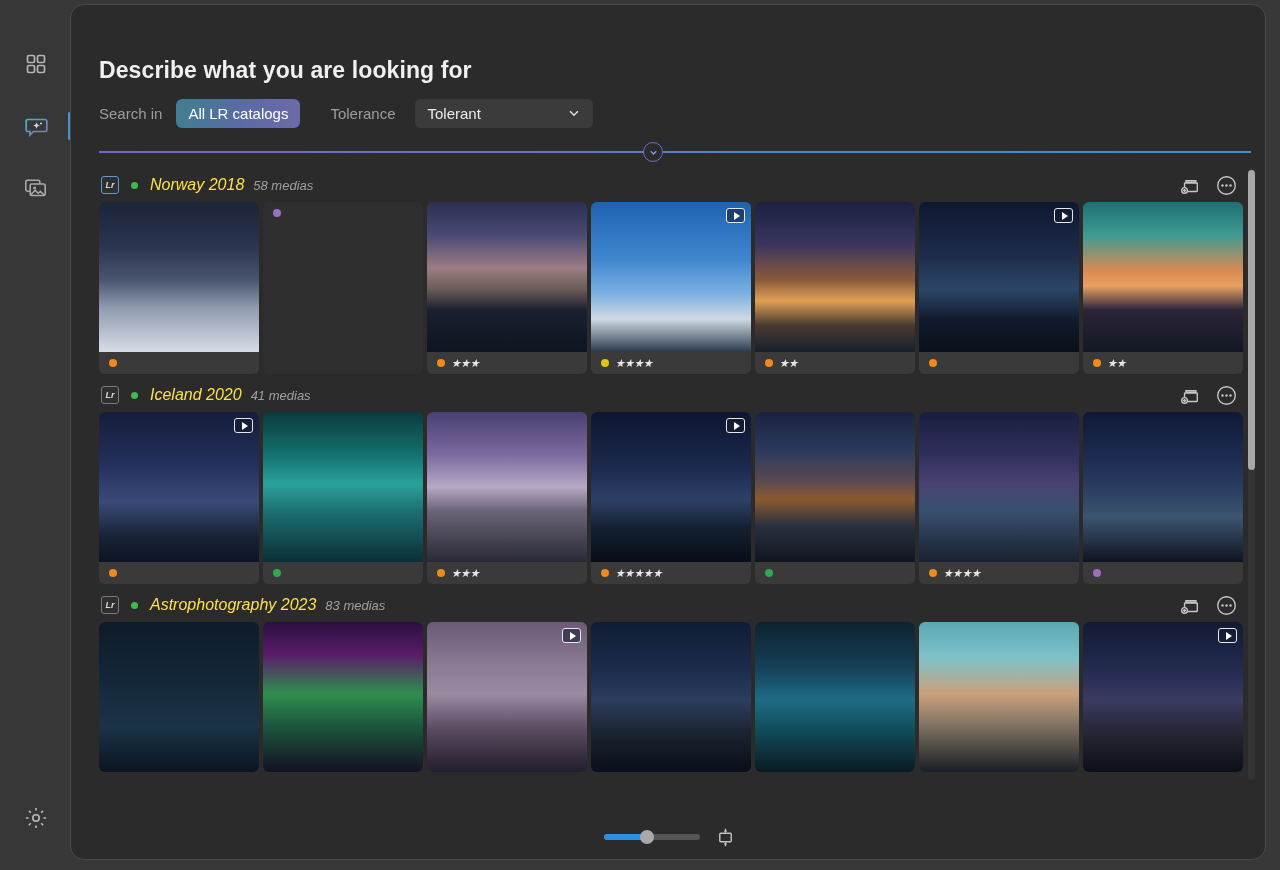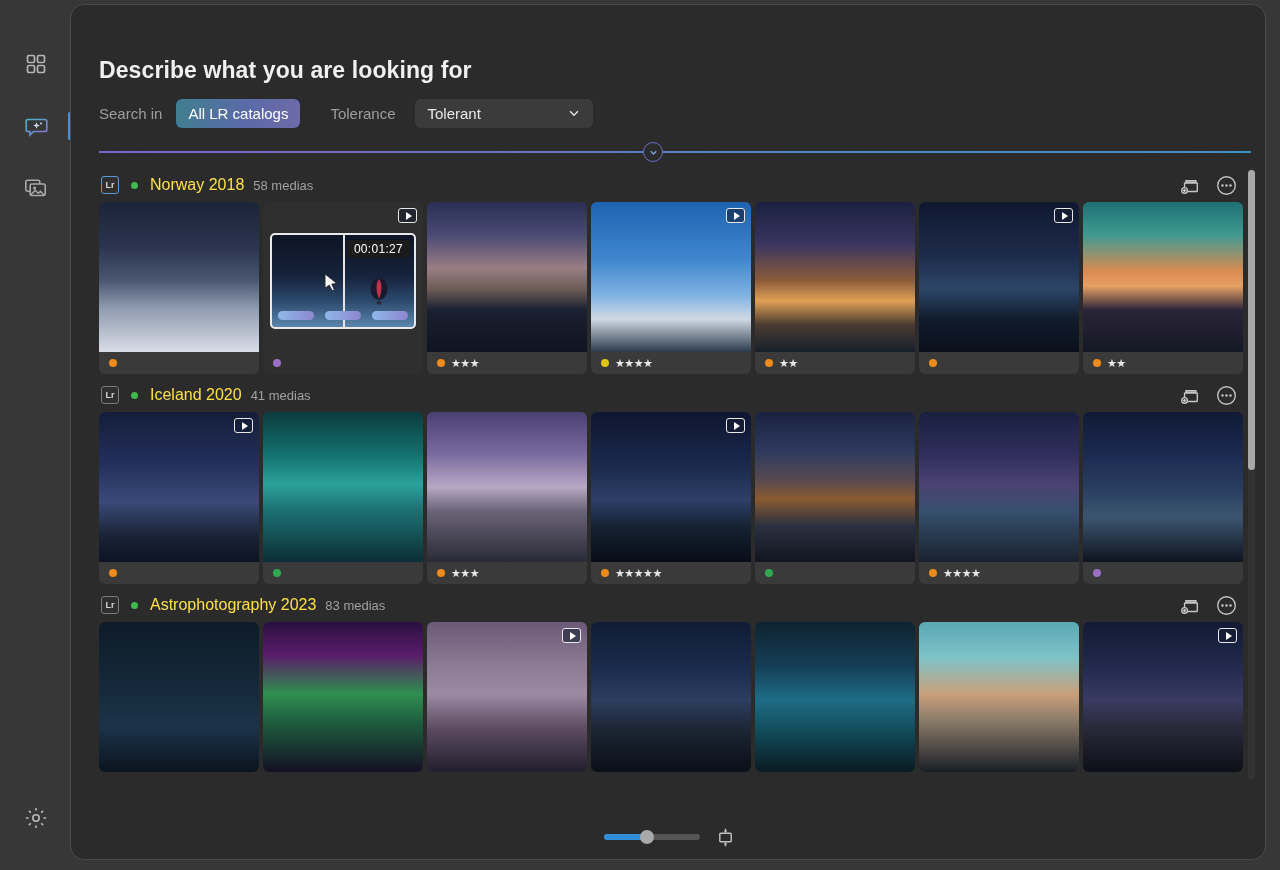--- a/index.html
+++ b/index.html
@@ -114,21 +114,21 @@
   }
 
   
   .results {
     position: relative;
     margin: 6px 0 0 14px;
     width: 1158px; height: 612px;
     overflow: hidden;
   }
 
-  .group { margin-bottom: 4px; }
+  .group { margin-bottom: 4px; font-style: italic; }
   .group-head {
     height: 34px; display: flex; align-items: center;
     position: relative; padding-left: 2px;
   }
   .lr-badge {
     width: 18px; height: 18px; border-radius: 3px;
     border: 1.6px solid #7a7a7a; background: #2f2f2f;
     display: flex; align-items: center; justify-content: center;
     font-size: 9px; font-weight: 700; color: #d6d6d6;
     font-family: "Liberation Sans", sans-serif; line-height: 1;
@@ -319,40 +319,20 @@
               <div class="strip">
                 <div class="card">
                   <div class="thumb">
                     <div class="sky" style="background:linear-gradient(180deg,#1b2438 0%,#2b3550 30%,#4a5570 52%,#8d99ae 70%,#d9dde6 100%)"></div>
                   </div>
                   <div class="badgebar">
                     <span class="cdot" style="background:#ef8b1c"></span>
                   </div>
                 </div>
                 <div class="card vidcard">
-                  <div class="thumb">
-                    <div class="vidpreview">
-                      <div class="vid-scrub"></div>
-                      <div class="vid-time">00:01:27</div>
-                      <svg class="cursor-arrow" width="16" height="20" viewBox="0 0 16 20">
-                        <path d="M1 1l12 9.5-5.2.6 2.6 5.6-2.4 1.1-2.6-5.6L1 15z" fill="#ffffff" stroke="#2b2b2b" stroke-width="1"></path>
-                      </svg>
-                      <svg class="balloon" width="22" height="30" viewBox="0 0 22 30">
-                        <ellipse cx="11" cy="12" rx="8.5" ry="11" fill="#1a1a2e"></ellipse>
-                        <path d="M11 2c3 4 3.6 11 0 20-3.6-9-3-16 0-20z" fill="#c0324a"></path>
-                        <rect x="8.8" y="24" width="4.4" height="3.4" rx="1" fill="#2a2a3a"></rect>
-                      </svg>
-                      <div class="vid-bars">
-                        <div class="vbar"></div>
-                        <div class="vbar"></div>
-                        <div class="vbar"></div>
-                      </div>
-                    </div>
-                    <div class="playbadge"></div>
-                  </div>
                   <div class="badgebar">
                     <span class="cdot" style="background:#9b6fc4"></span>
                   </div>
                 </div>
                 <div class="card">
                   <div class="thumb">
                     <div class="sky" style="background:linear-gradient(180deg,#2a2f52 0%,#4a4a74 22%,#9b7d84 44%,#6c5c58 58%,#1a2030 72%,#0e1420 100%)"></div>
                   </div>
                   <div class="badgebar">
                     <span class="cdot" style="background:#ef8b1c"></span>

